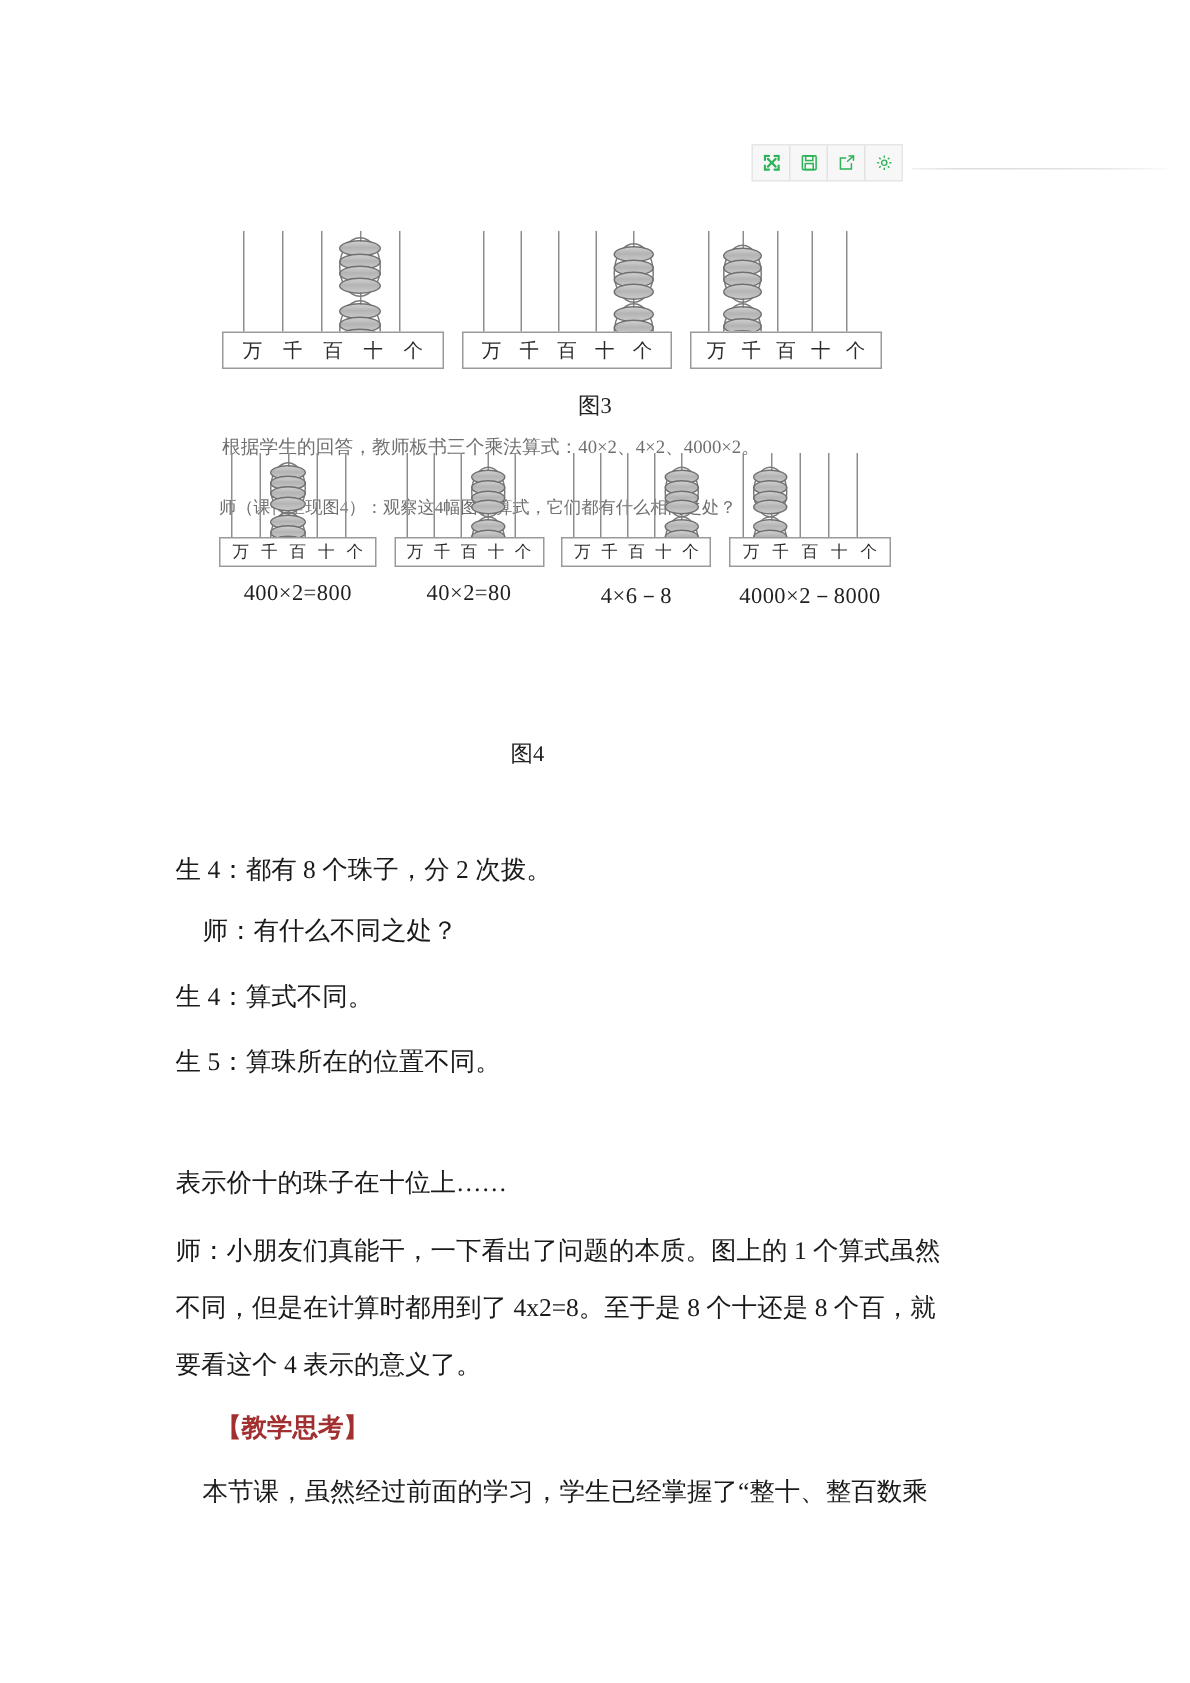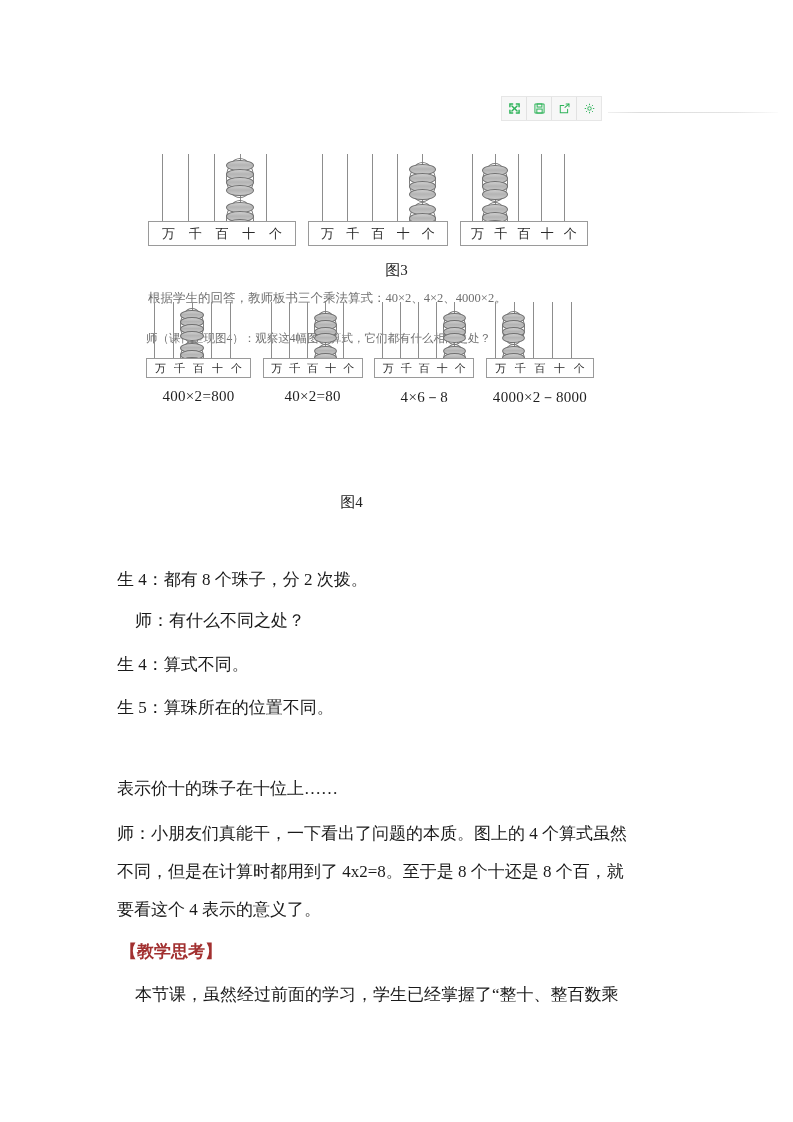--- a/index.html
+++ b/index.html
@@ -71,21 +71,21 @@
     color:#222;
   }
 
   
   .line{
     position:absolute;
     font-family:"Liberation Serif","DejaVu Serif",serif;
     color:#1a1a1a;white-space:nowrap;
   }
   .smallgray{color:#6f6f6f;}
-  .redhead{color:#a23030;font-weight:bold;}
+  .redhead{color:#a23030;font-weight:bold;margin-left:24px;}
 </style>
 </head>
 <body>
 
 <div class="page">
 
   <div class="toolbar">
     <div class="tbtn">
       <svg width="11" height="11" viewBox="0 0 12 12" fill="none" stroke="#2eb359" stroke-width="1.6" stroke-linecap="round">
         <path d="M1 4V1h3M11 4V1H8M1 8v3h3M11 8v3H8"></path>
@@ -370,21 +370,21 @@
   <div class="line" style="left:117px;top:653px;font-size:17px;">
     <span>生 4：</span><span>算式不同。</span>
   </div>
 
   <div class="line" style="left:117px;top:696px;font-size:17px;">
     <span>生 5：</span><span>算珠所在的位置不同。</span>
   </div>
 
   <div class="line" style="left:117px;top:777px;font-size:17px;">表示价十的珠子在十位上……</div>
 
-  <div class="line" style="left:117px;top:822px;font-size:17px;">师：小朋友们真能干，一下看出了问题的本质。图上的 4 个算式虽然</div>
+  <div class="line" style="left:117px;top:822px;font-size:17px;">师：小朋友们真能干，一下看出了问题的本质。图上的 1 个算式虽然</div>
   <div class="line" style="left:117px;top:860px;font-size:17px;">不同，但是在计算时都用到了 4x2=8。至于是 8 个十还是 8 个百，就</div>
   <div class="line" style="left:117px;top:898px;font-size:17px;">要看这个 4 表示的意义了。</div>
 
   <div class="line redhead" style="left:120px;top:940px;font-size:17px;">【教学思考】</div>
 
   <div class="line" style="left:135px;top:983px;font-size:17px;">本节课，虽然经过前面的学习，学生已经掌握了“整十、整百数乘</div>
 
 </div>
 
 </body></html>

